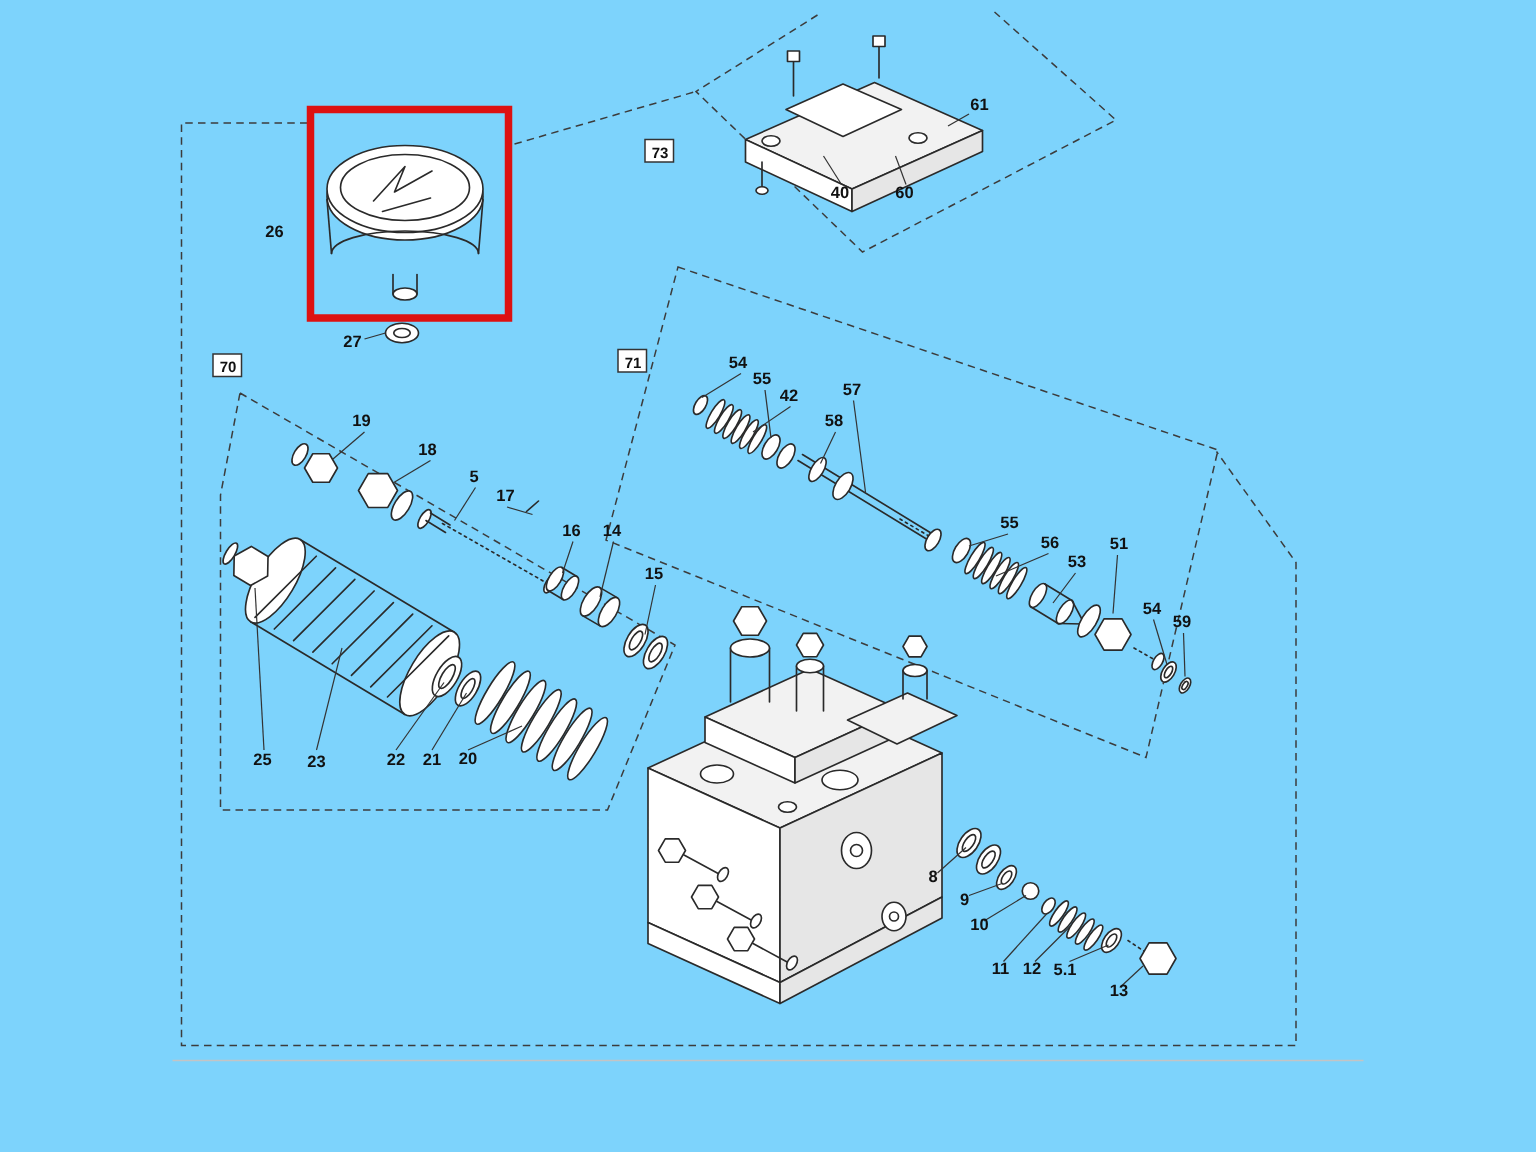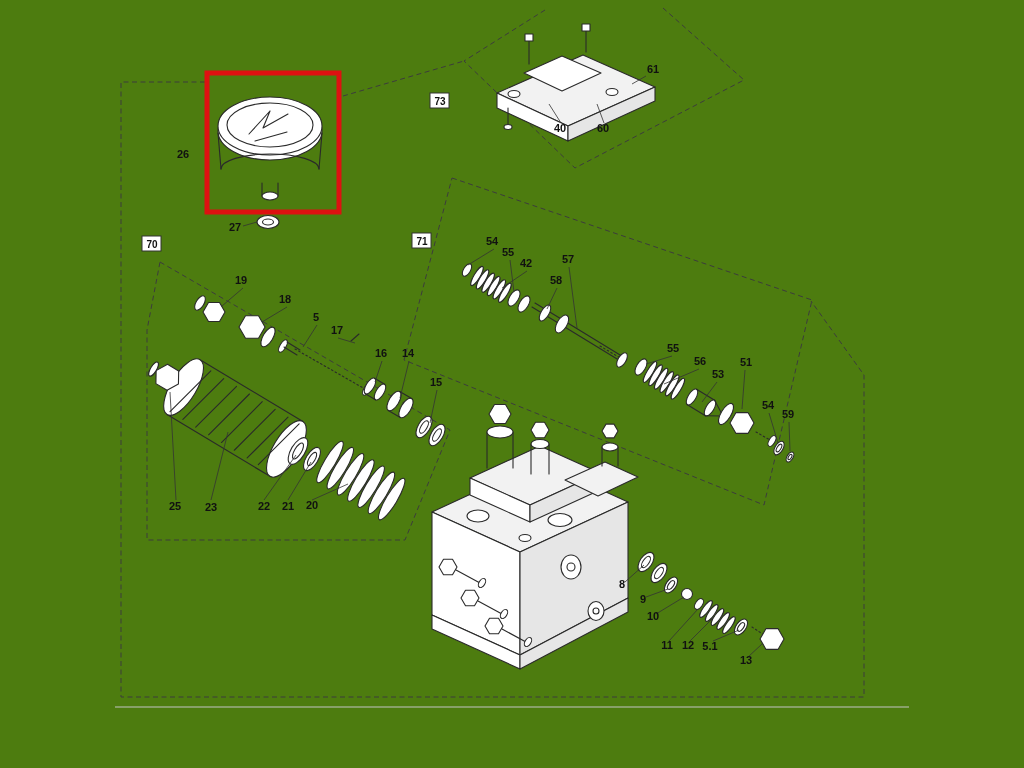--- a/index.html
+++ b/index.html
@@ -1,18 +1,18 @@
 <!DOCTYPE html>
 <html><head>
 <meta charset="utf-8">
 <style>
   *{margin:0;padding:0;box-sizing:border-box}
   html,body{width:1024px;height:768px;background:#fff;overflow:hidden;
             font-family:"Liberation Sans",sans-serif}
-  .stage{position:relative;width:1024px;height:768px;background:#4d7c0f}
+  .stage{position:relative;width:1024px;height:768px;background:#7dd3fc}
   svg{display:block}
   .dash *{stroke:#3c3c3c;stroke-width:1;fill:none;stroke-dasharray:5 3.5}
   .lead line{stroke:#333;stroke-width:.8}
   .art *{stroke:#2a2a2a;stroke-width:1.1;fill:#fff;stroke-linecap:round;stroke-linejoin:round}
   .art .nf{fill:none}
   .art .sh1{fill:#f2f2f2}
   .art .sh2{fill:#e6e6e6}
   .art .thr{fill:none}
   .part-num{font:bold 11px "Liberation Sans",sans-serif;fill:#111;text-anchor:middle;cursor:pointer}
   .group-num{font:bold 10px "Liberation Sans",sans-serif;fill:#111;text-anchor:middle;cursor:pointer}

